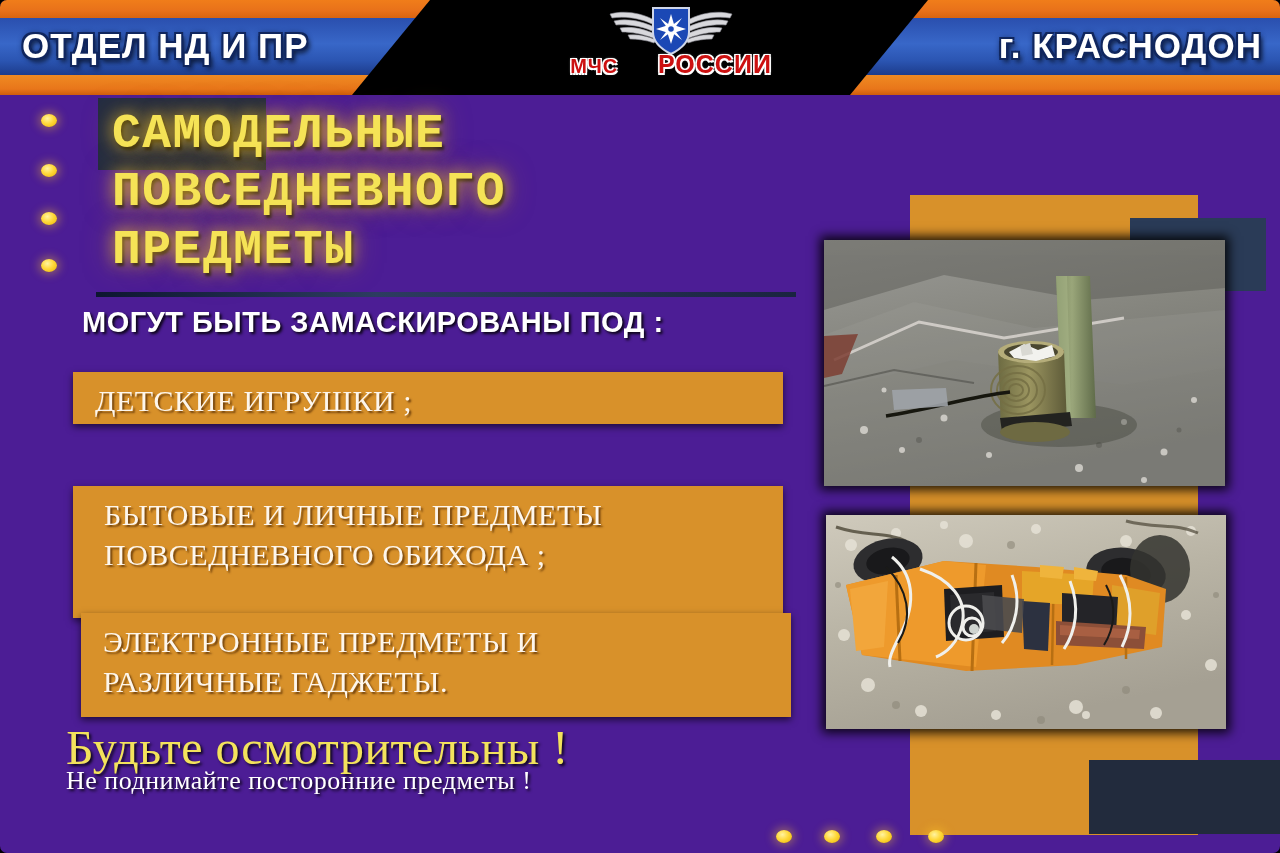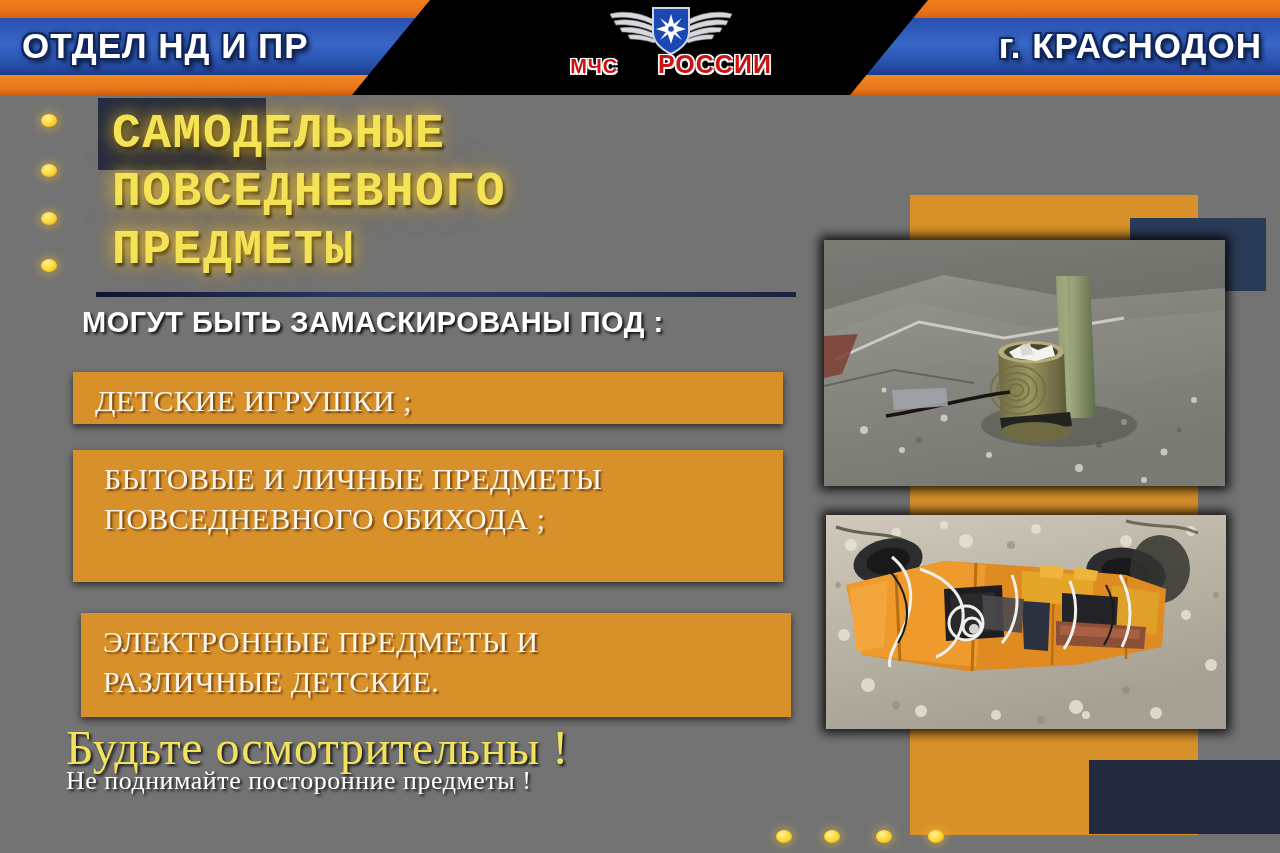--- a/index.html
+++ b/index.html
@@ -5,22 +5,23 @@
   * { box-sizing: border-box; margin: 0; padding: 0; }
   html, body {
     width: 1280px; height: 853px;
     background: #000;
     overflow: hidden;
     font-family: "Liberation Sans", sans-serif;
   }
   #poster {
     position: relative;
     width: 1280px; height: 853px;
-    background: #737373;
+    background: #4c1d95;
     overflow: hidden;
+    border-radius: 7px;
   }
 
   
   .header {
     position: absolute; left: 0; top: 0;
     width: 1280px; height: 95px;
     background: #000;
   }
   .banner-left {
     position: absolute; left: 0; top: 0;
@@ -140,21 +141,21 @@
   .obox .line {
     font-family: "Liberation Serif", serif;
     font-size: 30px;
     line-height: 40px;
     color: #fdf6ec;
     letter-spacing: 0.5px;
     white-space: nowrap;
     text-shadow: 2px 2px 2px rgba(80,40,0,.75);
   }
   #obox1 { top: 372px; height: 52px; }
-  #obox2 { top: 450px; height: 132px; padding-left: 31px; }
+  #obox2 { top: 486px; height: 132px; padding-left: 31px; }
   #obox3 { top: 613px; height: 104px; margin-left: 8px; }
 
   
   .warn {
     position: absolute; left: 66px;
     font-family: "Liberation Serif", serif;
     white-space: nowrap;
     letter-spacing: 0.5px;
   }
   #warn1 {
@@ -274,21 +275,21 @@
     <div class="line">ДЕТСКИЕ ИГРУШКИ ;</div>
   </div>
 
   <div class="obox" id="obox2">
     <div class="line">БЫТОВЫЕ И ЛИЧНЫЕ ПРЕДМЕТЫ</div>
     <div class="line">ПОВСЕДНЕВНОГО ОБИХОДА ;</div>
   </div>
 
   <div class="obox" id="obox3">
     <div class="line">ЭЛЕКТРОННЫЕ ПРЕДМЕТЫ И</div>
-    <div class="line">РАЗЛИЧНЫЕ ДЕТСКИЕ.</div>
+    <div class="line">РАЗЛИЧНЫЕ ГАДЖЕТЫ.</div>
   </div>
 
   <div class="warn" id="warn1">Будьте осмотрительны !</div>
   <div class="warn" id="warn2">Не поднимайте посторонние предметы !</div>
 
   <div class="orange-band"></div>
   <div class="blue-rect-top"></div>
   <div class="blue-rect-bottom"></div>
 
   <div class="photo" id="photo-top">

